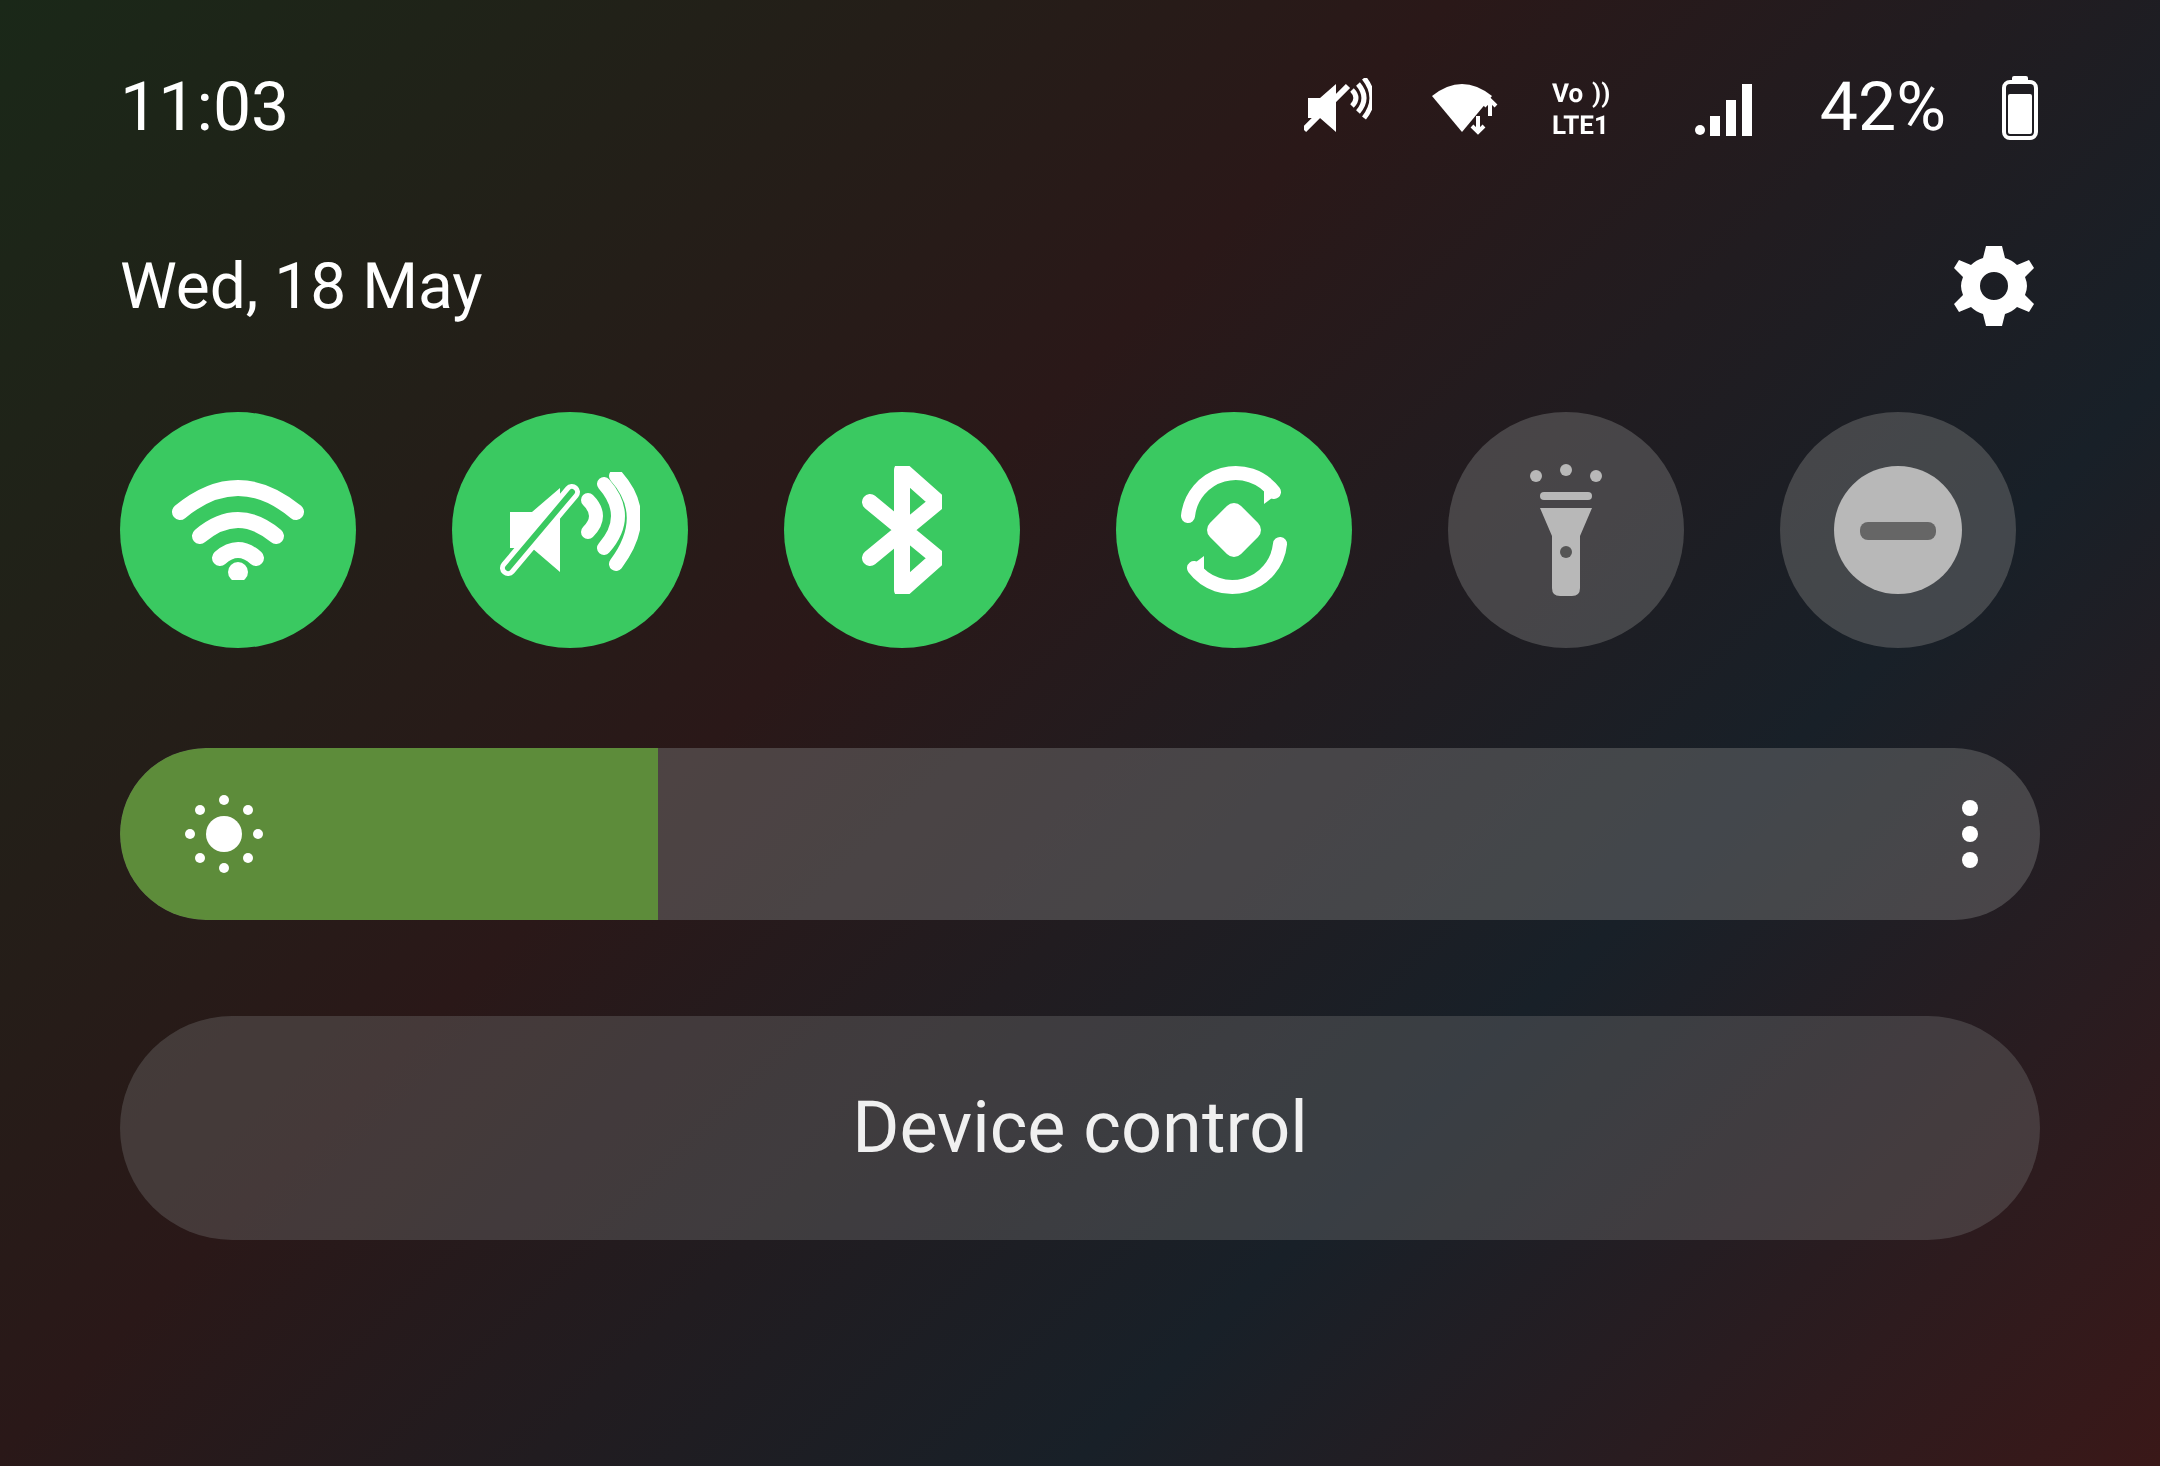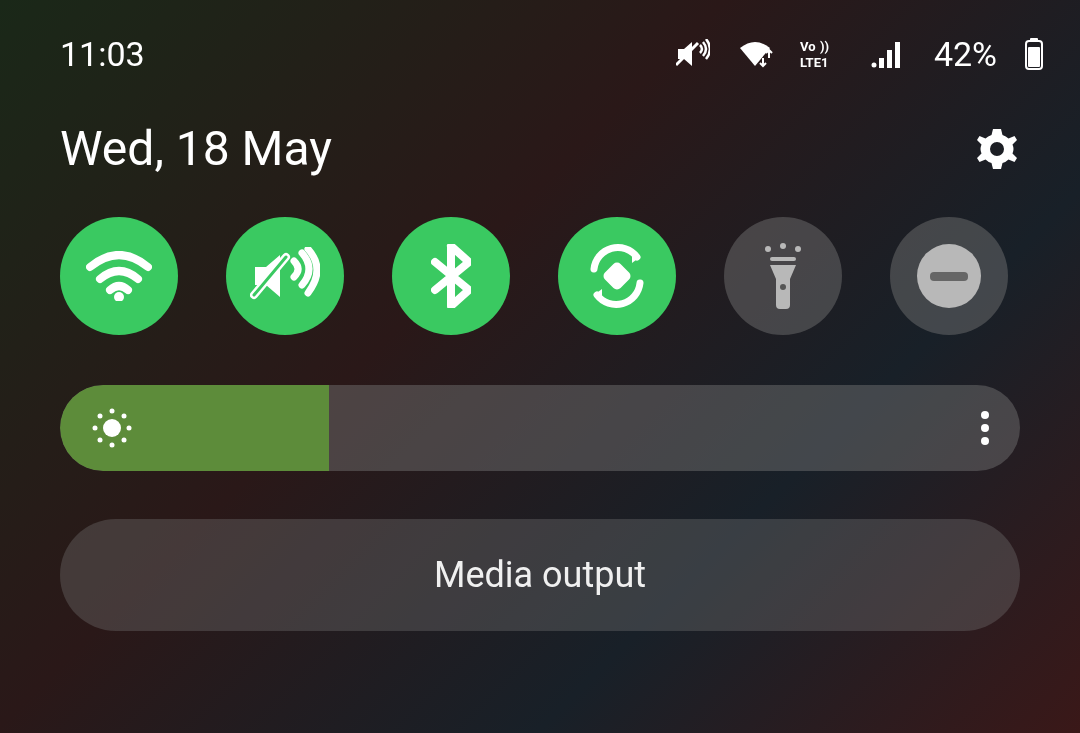--- a/index.html
+++ b/index.html
@@ -14,21 +14,21 @@
     font-family: -apple-system, BlinkMacSystemFont, "Segoe UI", Roboto, sans-serif;
     color: #ffffff;
     overflow: hidden;
     position: relative;
   }
   
   .status-bar {
     display: flex;
     justify-content: space-between;
     align-items: center;
-    padding: 28px 36px 0 60px;
+    padding: 28px 60px 0 60px;
     height: 80px;
   }
   
   .status-time {
     font-size: 34px;
     font-weight: 400;
   }
   
   .status-icons {
     display: flex;
@@ -43,21 +43,21 @@
   }
   
   .date-row {
     display: flex;
     justify-content: space-between;
     align-items: center;
     padding: 40px 60px 0 60px;
   }
   
   .date-text {
-    font-size: 48px;
+    font-size: 32px;
     font-weight: 400;
   }
   
   .settings-icon {
     cursor: pointer;
   }
   
   .quick-toggles {
     display: flex;
     gap: 48px;
@@ -275,15 +275,15 @@
     <svg width="10" height="36" viewBox="0 0 10 36" fill="white">
       <circle cx="5" cy="5" r="4"></circle>
       <circle cx="5" cy="18" r="4"></circle>
       <circle cx="5" cy="31" r="4"></circle>
     </svg>
   </div>
 </div>
 
 <div class="action-buttons">
   <div class="action-button">
-    <span>Media output</span>
+    <span>Device control</span>
   </div>
 </div>
 
 </body></html>

